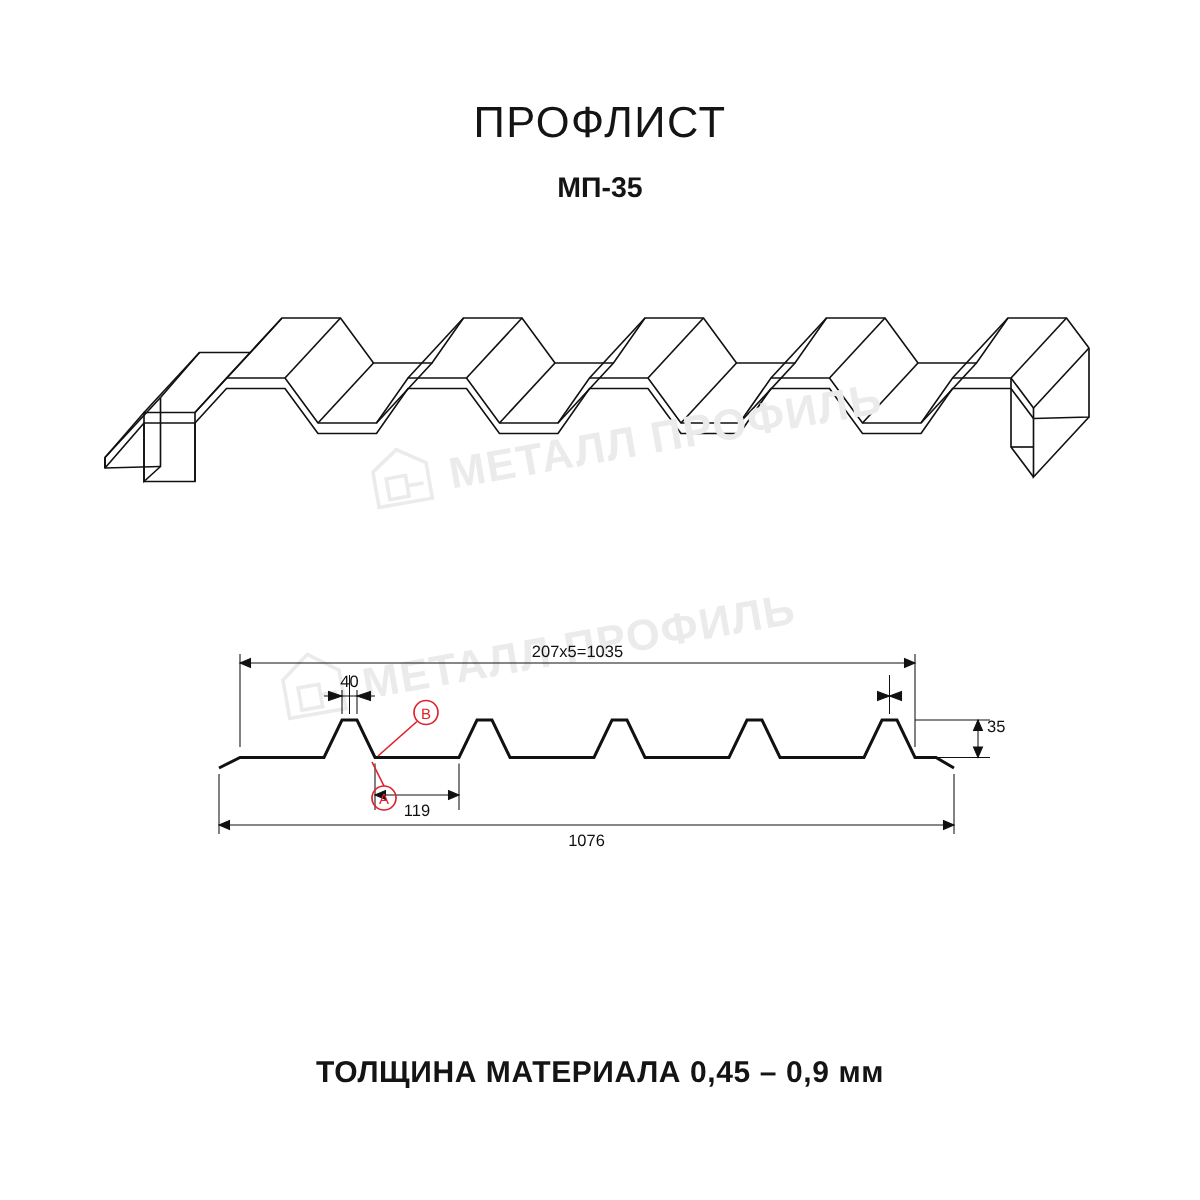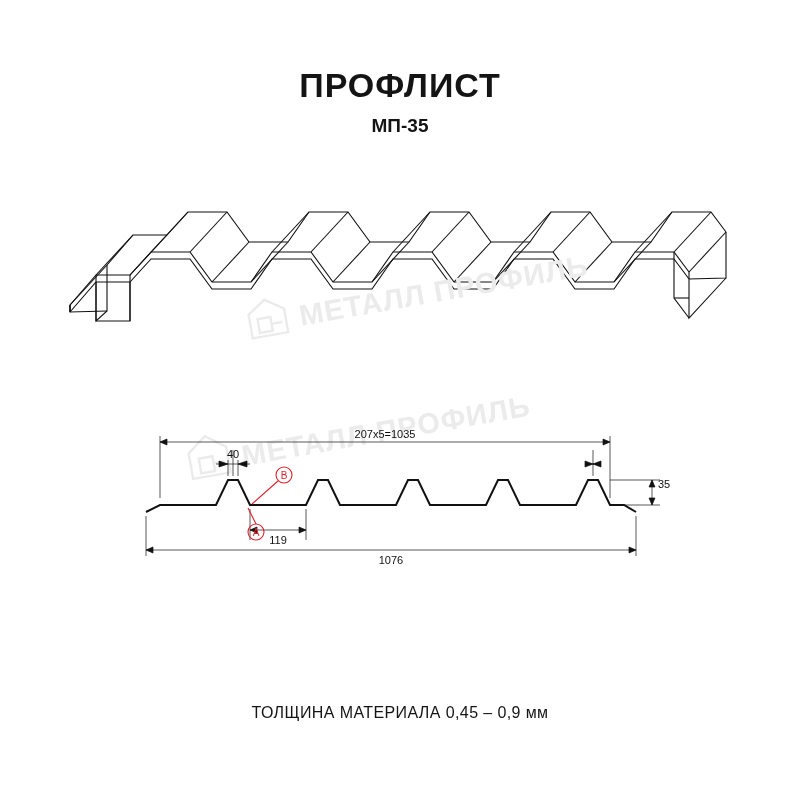--- a/index.html
+++ b/index.html
@@ -18,43 +18,43 @@
   .page {
     position: absolute;
     inset: 0;
   }
   .title {
     position: absolute;
     left: 0;
     right: 0;
     top: 66px;
     text-align: center;
-    font-size: 34px;
-    font-weight: bold;
+    font-size: 29px;
+    font-weight: normal;
     letter-spacing: 1px;
     color: #141414;
   }
   .subtitle {
     position: absolute;
     left: 0;
     right: 0;
     top: 115px;
     text-align: center;
     font-size: 19px;
     font-weight: bold;
     color: #141414;
   }
   .footer {
     position: absolute;
     left: 0;
     right: 0;
     top: 704px;
     text-align: center;
-    font-size: 16px;
-    font-weight: normal;
+    font-size: 20px;
+    font-weight: bold;
     letter-spacing: 0.4px;
     color: #141414;
   }
   .iso-wrap {
     position: absolute;
     left: 60px;
     top: 190px;
     width: 690px;
     height: 170px;
   }

